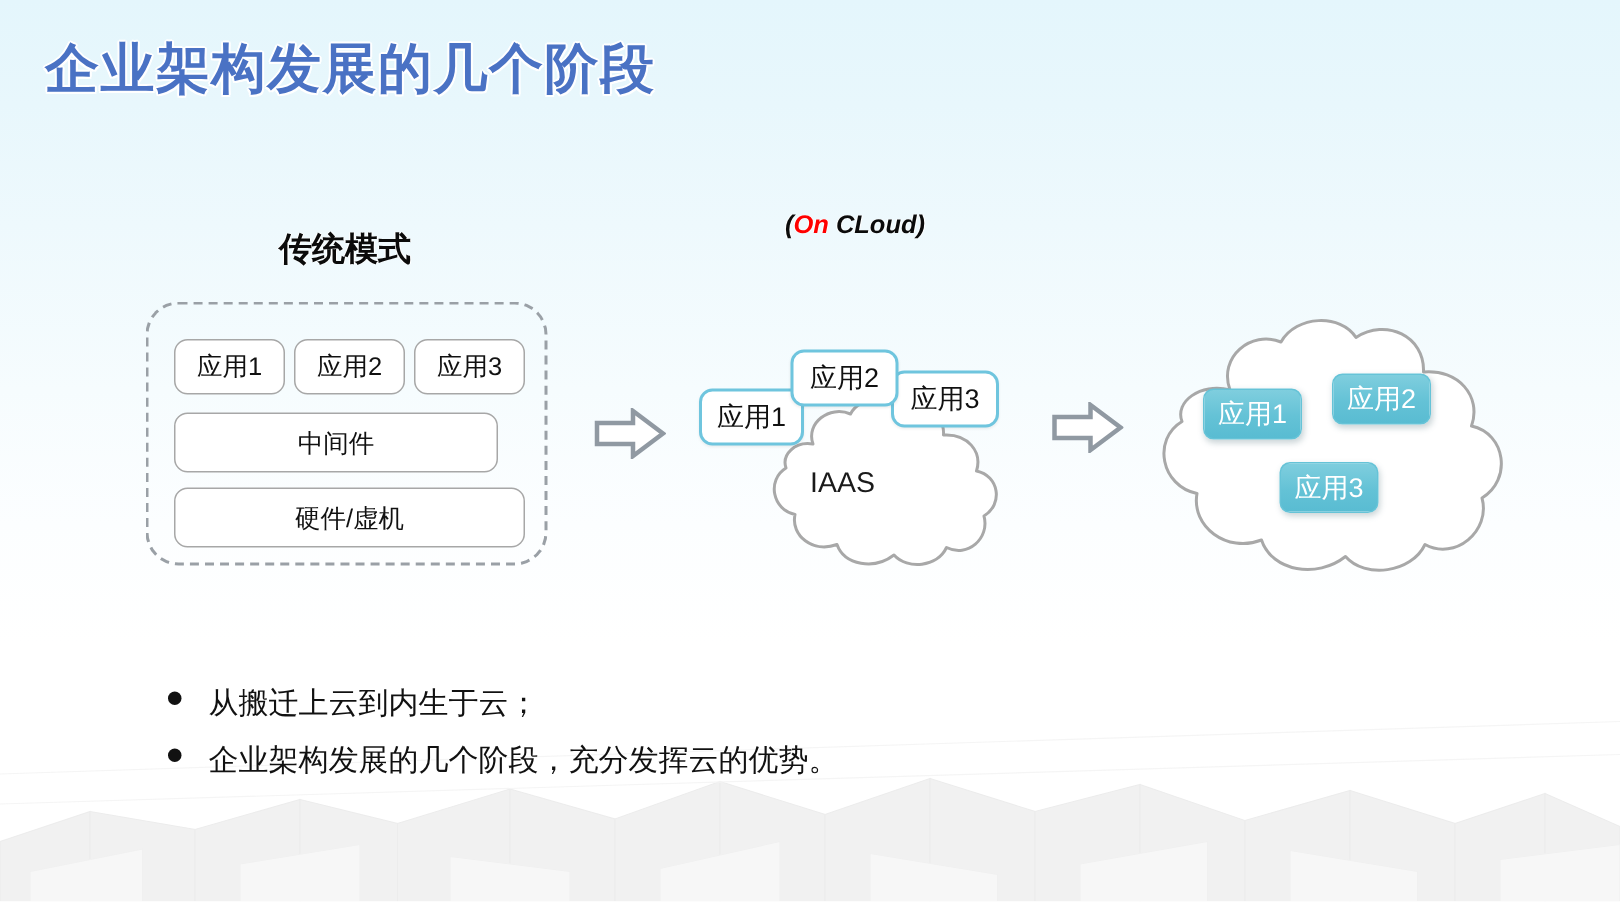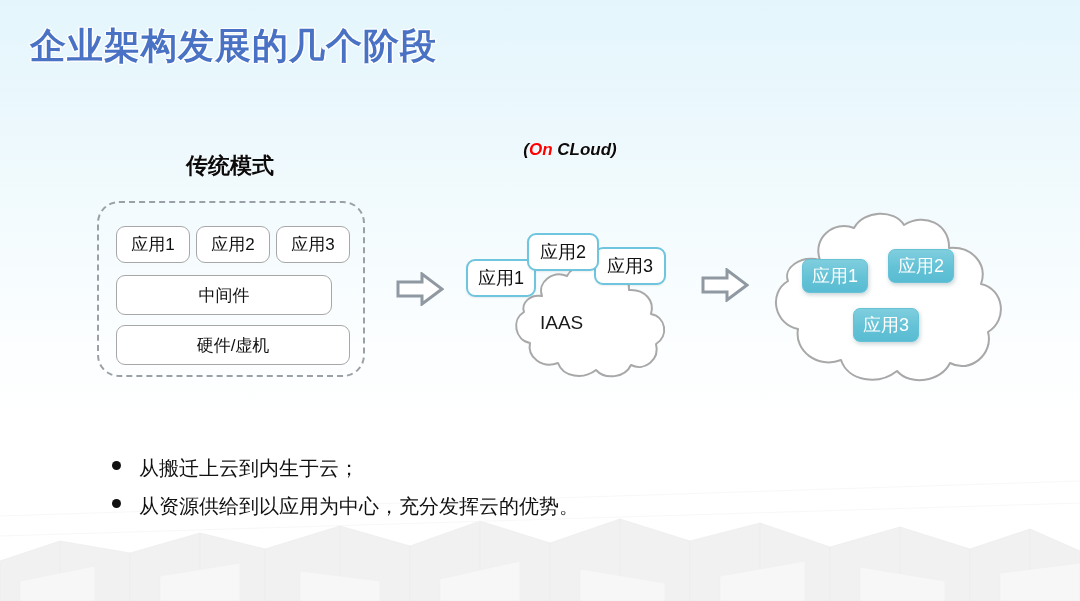--- a/index.html
+++ b/index.html
@@ -325,17 +325,17 @@
   <div class="chip-solid" id="chip-in-2">应用2</div>
   <div class="chip-solid" id="chip-in-3">应用3</div>
 
   <div id="bullets">
     <div class="bullet-row">
       <span class="bullet-dot"></span>
       <span class="bullet-text">从搬迁上云到内生于云；</span>
     </div>
     <div class="bullet-row">
       <span class="bullet-dot"></span>
-      <span class="bullet-text">从资源供给到以应用为中心，充分发挥云的优势。</span>
+      <span class="bullet-text">企业架构发展的几个阶段，充分发挥云的优势。</span>
     </div>
   </div>
 
 </div>
 
 </body></html>

